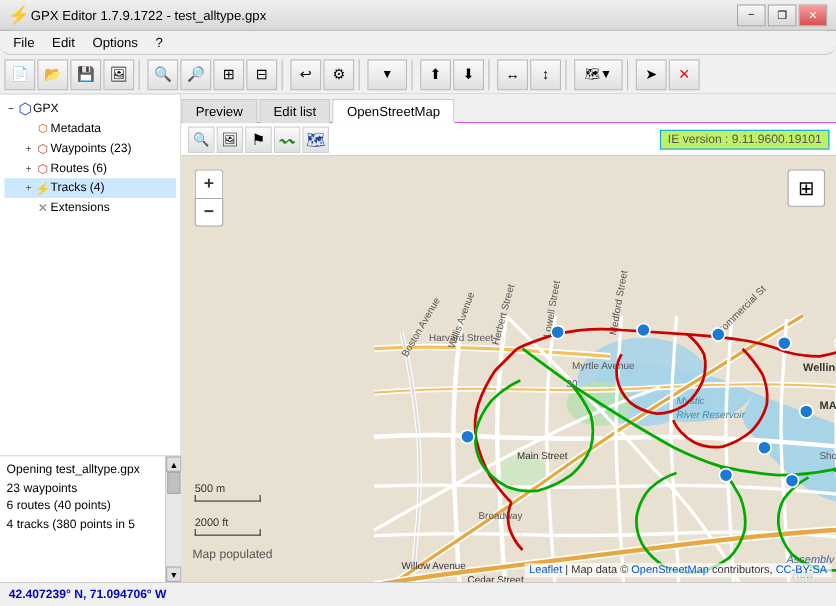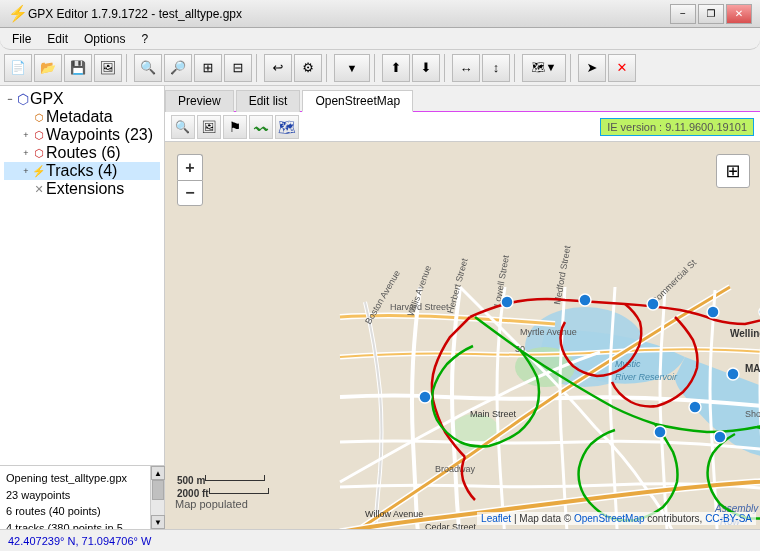--- a/index.html
+++ b/index.html
@@ -92,21 +92,21 @@
       display: flex;
       align-items: center;
       height: 18px;
       cursor: pointer;
       white-space: nowrap;
       padding-right: 4px;
     }
     .tree-indent { display: inline-block; width: 16px; flex-shrink: 0; }
     .tree-icon { font-size: 10px; width: 14px; flex-shrink: 0; display: inline-flex; align-items: center; justify-content: center; }
     .tree-expand { width: 12px; flex-shrink: 0; font-size: 9px; display: inline-flex; align-items: center; justify-content: center; }
-    .tree-label { font-size: 16px; }
+    .tree-label { font-size: 11px; }
     
     
     #right-panel {
       flex: 1;
       display: flex;
       flex-direction: column;
       background: #fff;
     }
     
     
@@ -212,22 +212,22 @@
     .scale-bar {
       position: absolute;
       left: 12px;
       bottom: 28px;
       z-index: 10;
       font-size: 10px;
       color: #333;
     }
     .scale-line {
       display: flex;
-      margin-bottom: 2px;
-      font-weight: bold;
+      flex-direction: column;
+      margin-bottom: 14px;
     }
     .scale-rule {
       height: 6px;
       width: 60px;
       border: 1.5px solid #333;
       border-top: none;
       display: inline-block;
     }
     
     
@@ -246,36 +246,37 @@
     #statusbar {
       height: 22px;
       background: #f0f0f0;
       border-top: 1px solid #ccc;
       display: flex;
       align-items: center;
       padding: 0 8px;
       font-size: 11px;
       color: #333;
       justify-content: space-between;
+      font-weight: bold;
     }
     
     
     #osm-bg {
       position: absolute;
       top: 0; left: 0; right: 0; bottom: 0;
       background: 
         
         #ddd;
       overflow: hidden;
     }
 
     
     #log-scroll-area {
       display: flex;
-      height: 64px;
+      height: 115px;
       border-top: 1px solid #ccc;
     }
     #log-content {
       flex: 1;
       overflow: hidden;
       padding: 4px 6px;
       font-size: 11px;
       line-height: 1.5;
       background: white;
     }

